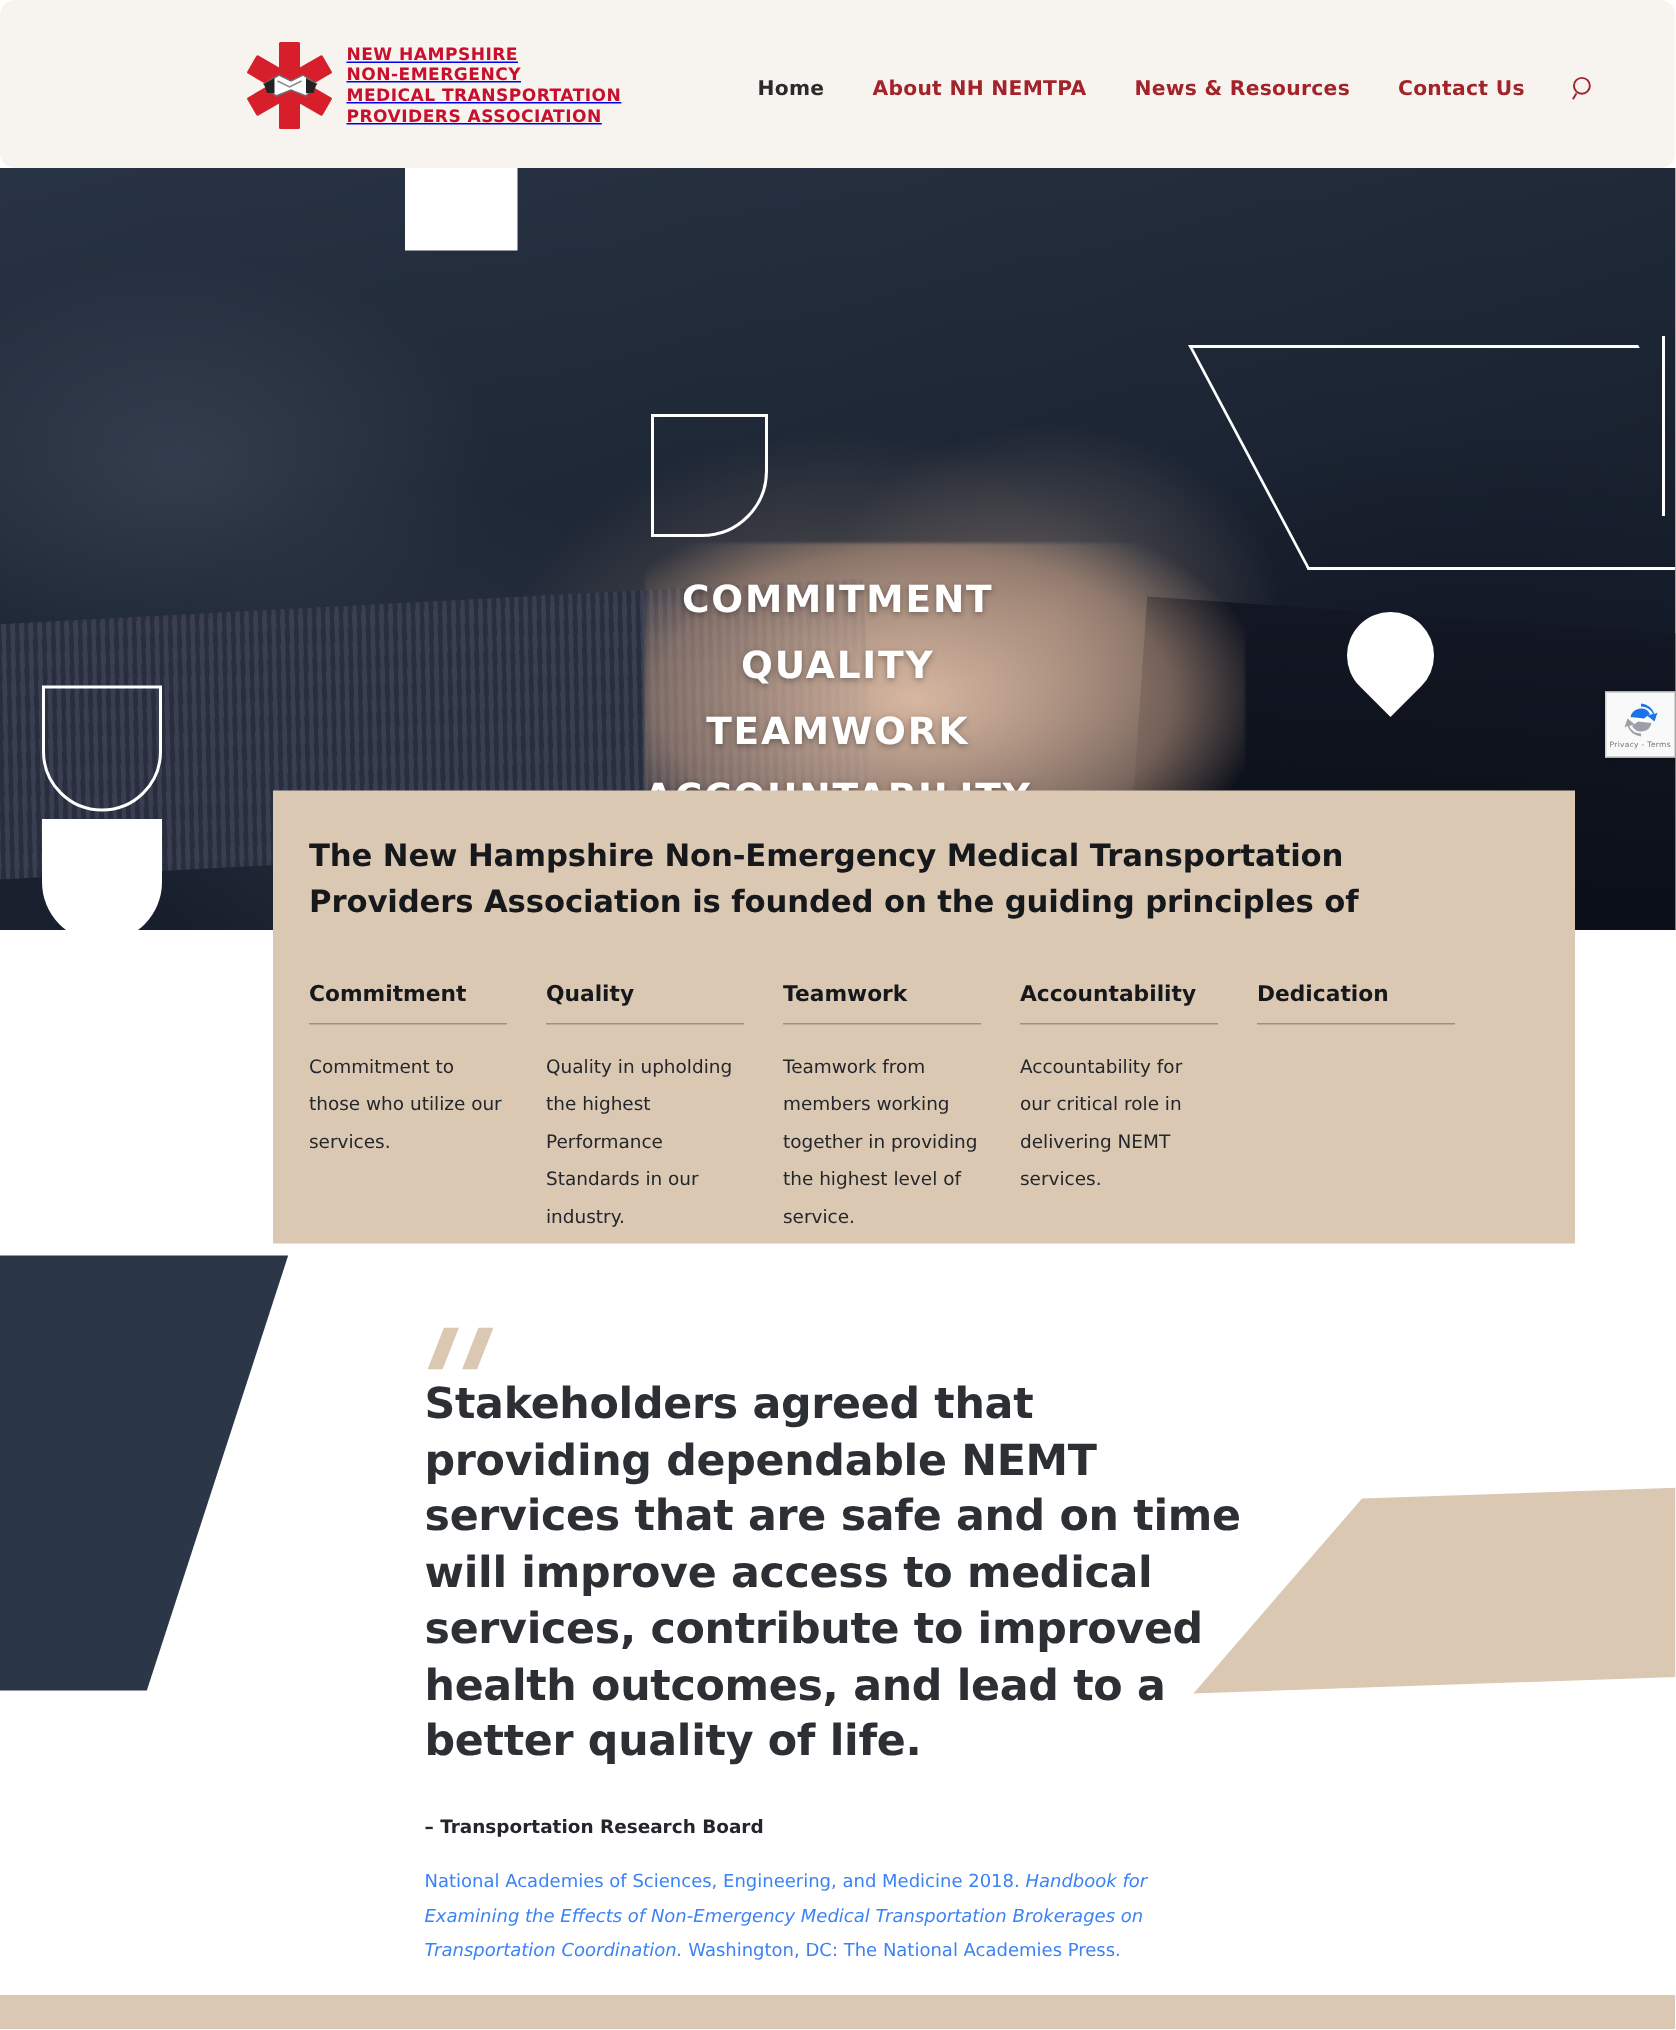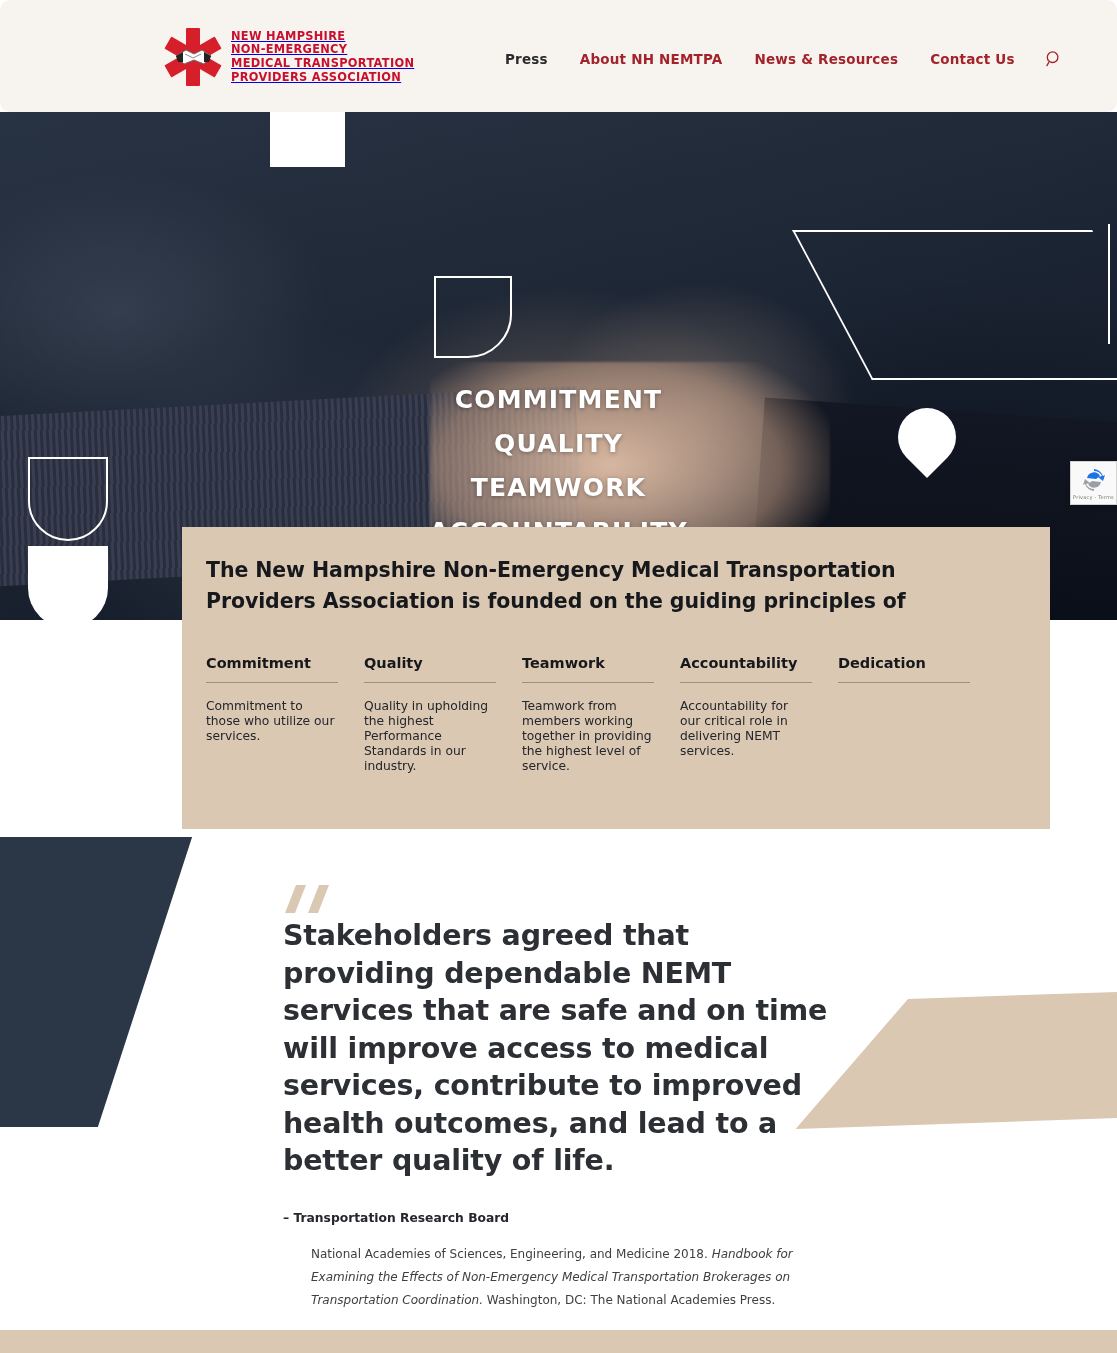--- a/index.html
+++ b/index.html
@@ -163,21 +163,21 @@
   }
   .principle-col{width:158px;padding-right:26px;}
   .principle-title{
     font-size:14.5px;font-weight:bold;color:#16181c;
     padding-bottom:11px;
   }
   .principle-rule{
     height:1px;background:#9e9081;width:132px;margin-bottom:16px;
   }
   .principle-body{
-    font-size:12.3px;line-height:15px;color:#23262b;
+    font-size:12.3px;line-height:25px;color:#23262b;
   }
 
   
   .lower{
     position:absolute;top:829px;left:0;width:1117px;height:524px;
     background:#fff;overflow:hidden;
   }
   .navy-wedge{
     position:absolute;left:-95px;top:8px;width:240px;height:290px;
     background:#2B3647;
@@ -200,23 +200,22 @@
     width:50px;height:28px;margin-bottom:22px;
   }
   .quote-text{
     font-size:28.5px;line-height:37.5px;font-weight:bold;
     color:#2c2f34;letter-spacing:-0.2px;
   }
   .quote-attrib{
     margin-top:31px;font-size:12.3px;font-weight:bold;color:#24262b;
   }
   .quote-citation{
-    margin-top:18px;font-size:12px;line-height:23px;color:#404040;
+    margin-top:18px;font-size:12px;line-height:23px;color:#3b82f6;
     max-width:545px;
-    margin-left:28px;
   }
   .quote-citation i{font-style:italic;}
 </style>
 </head>
 <body>
 
 <header class="site-header">
 
   <a class="logo-wrap" href="#">
     <span class="logo-mark">
@@ -236,21 +235,21 @@
     </span>
     <span class="logo-text">
       <div>NEW HAMPSHIRE</div>
       <div>NON-EMERGENCY</div>
       <div>MEDICAL TRANSPORTATION</div>
       <div>PROVIDERS ASSOCIATION</div>
     </span>
   </a>
 
   <nav class="main-nav">
-    <a class="nav-link home" href="#">Press</a>
+    <a class="nav-link home" href="#">Home</a>
     <a class="nav-link red" href="#">About NH NEMTPA</a>
     <a class="nav-link red" href="#">News &amp; Resources</a>
     <a class="nav-link red" href="#">Contact Us</a>
     <button class="search-btn" aria-label="Search">
       <svg viewBox="0 0 18 18" width="18" height="18">
         <circle cx="7.6" cy="7.2" r="5.3" fill="none" stroke="#A3232B" stroke-width="1.3"></circle>
         <line x1="4.0" y1="12.2" x2="1.6" y2="16.2" stroke="#A3232B" stroke-width="1.3"></line>
       </svg>
     </button>
   </nav>

